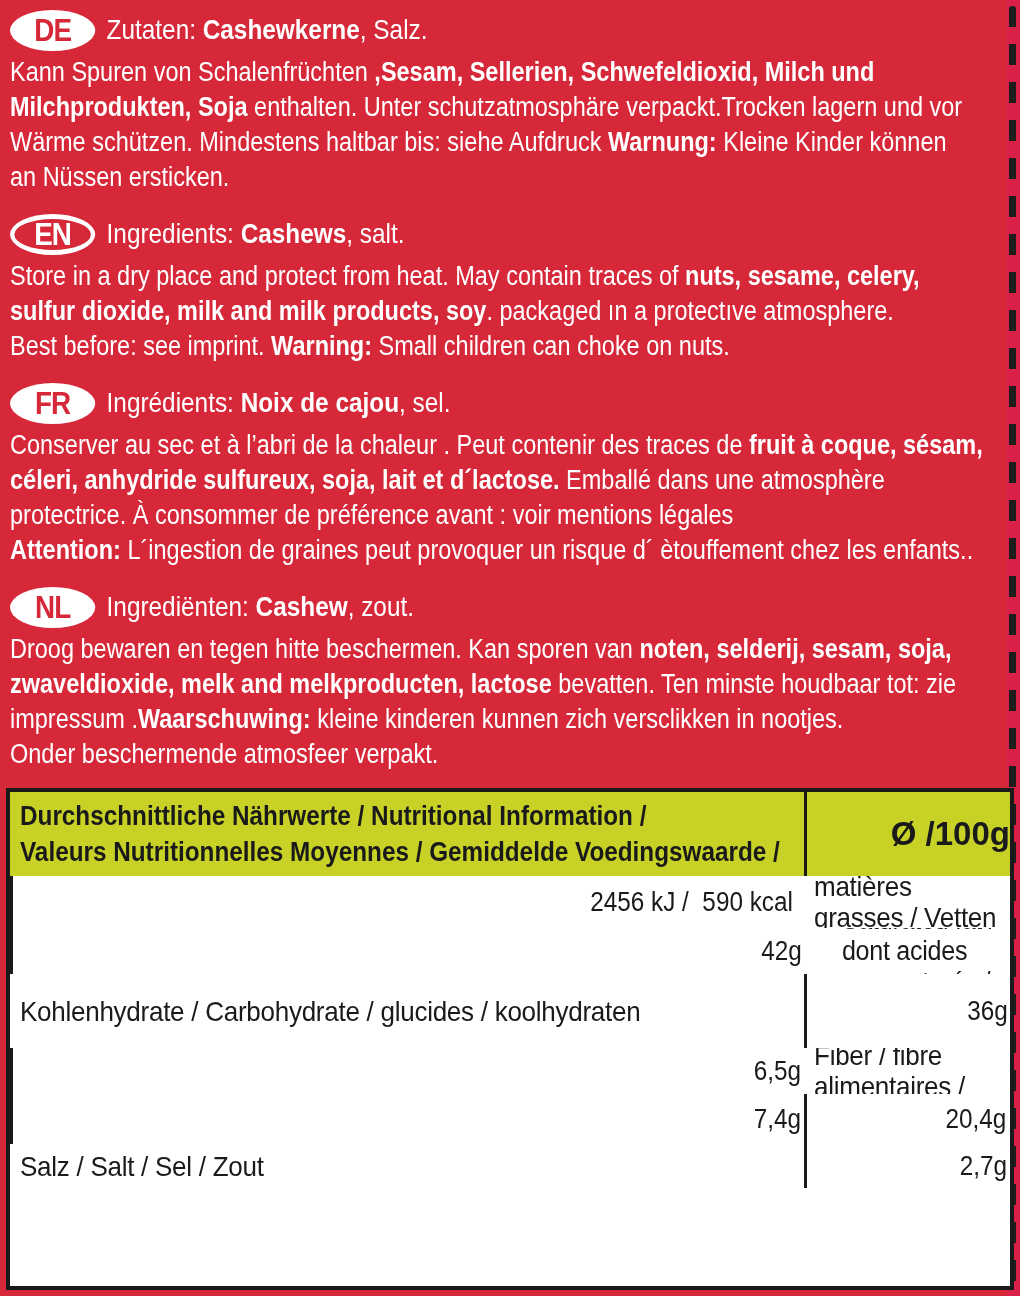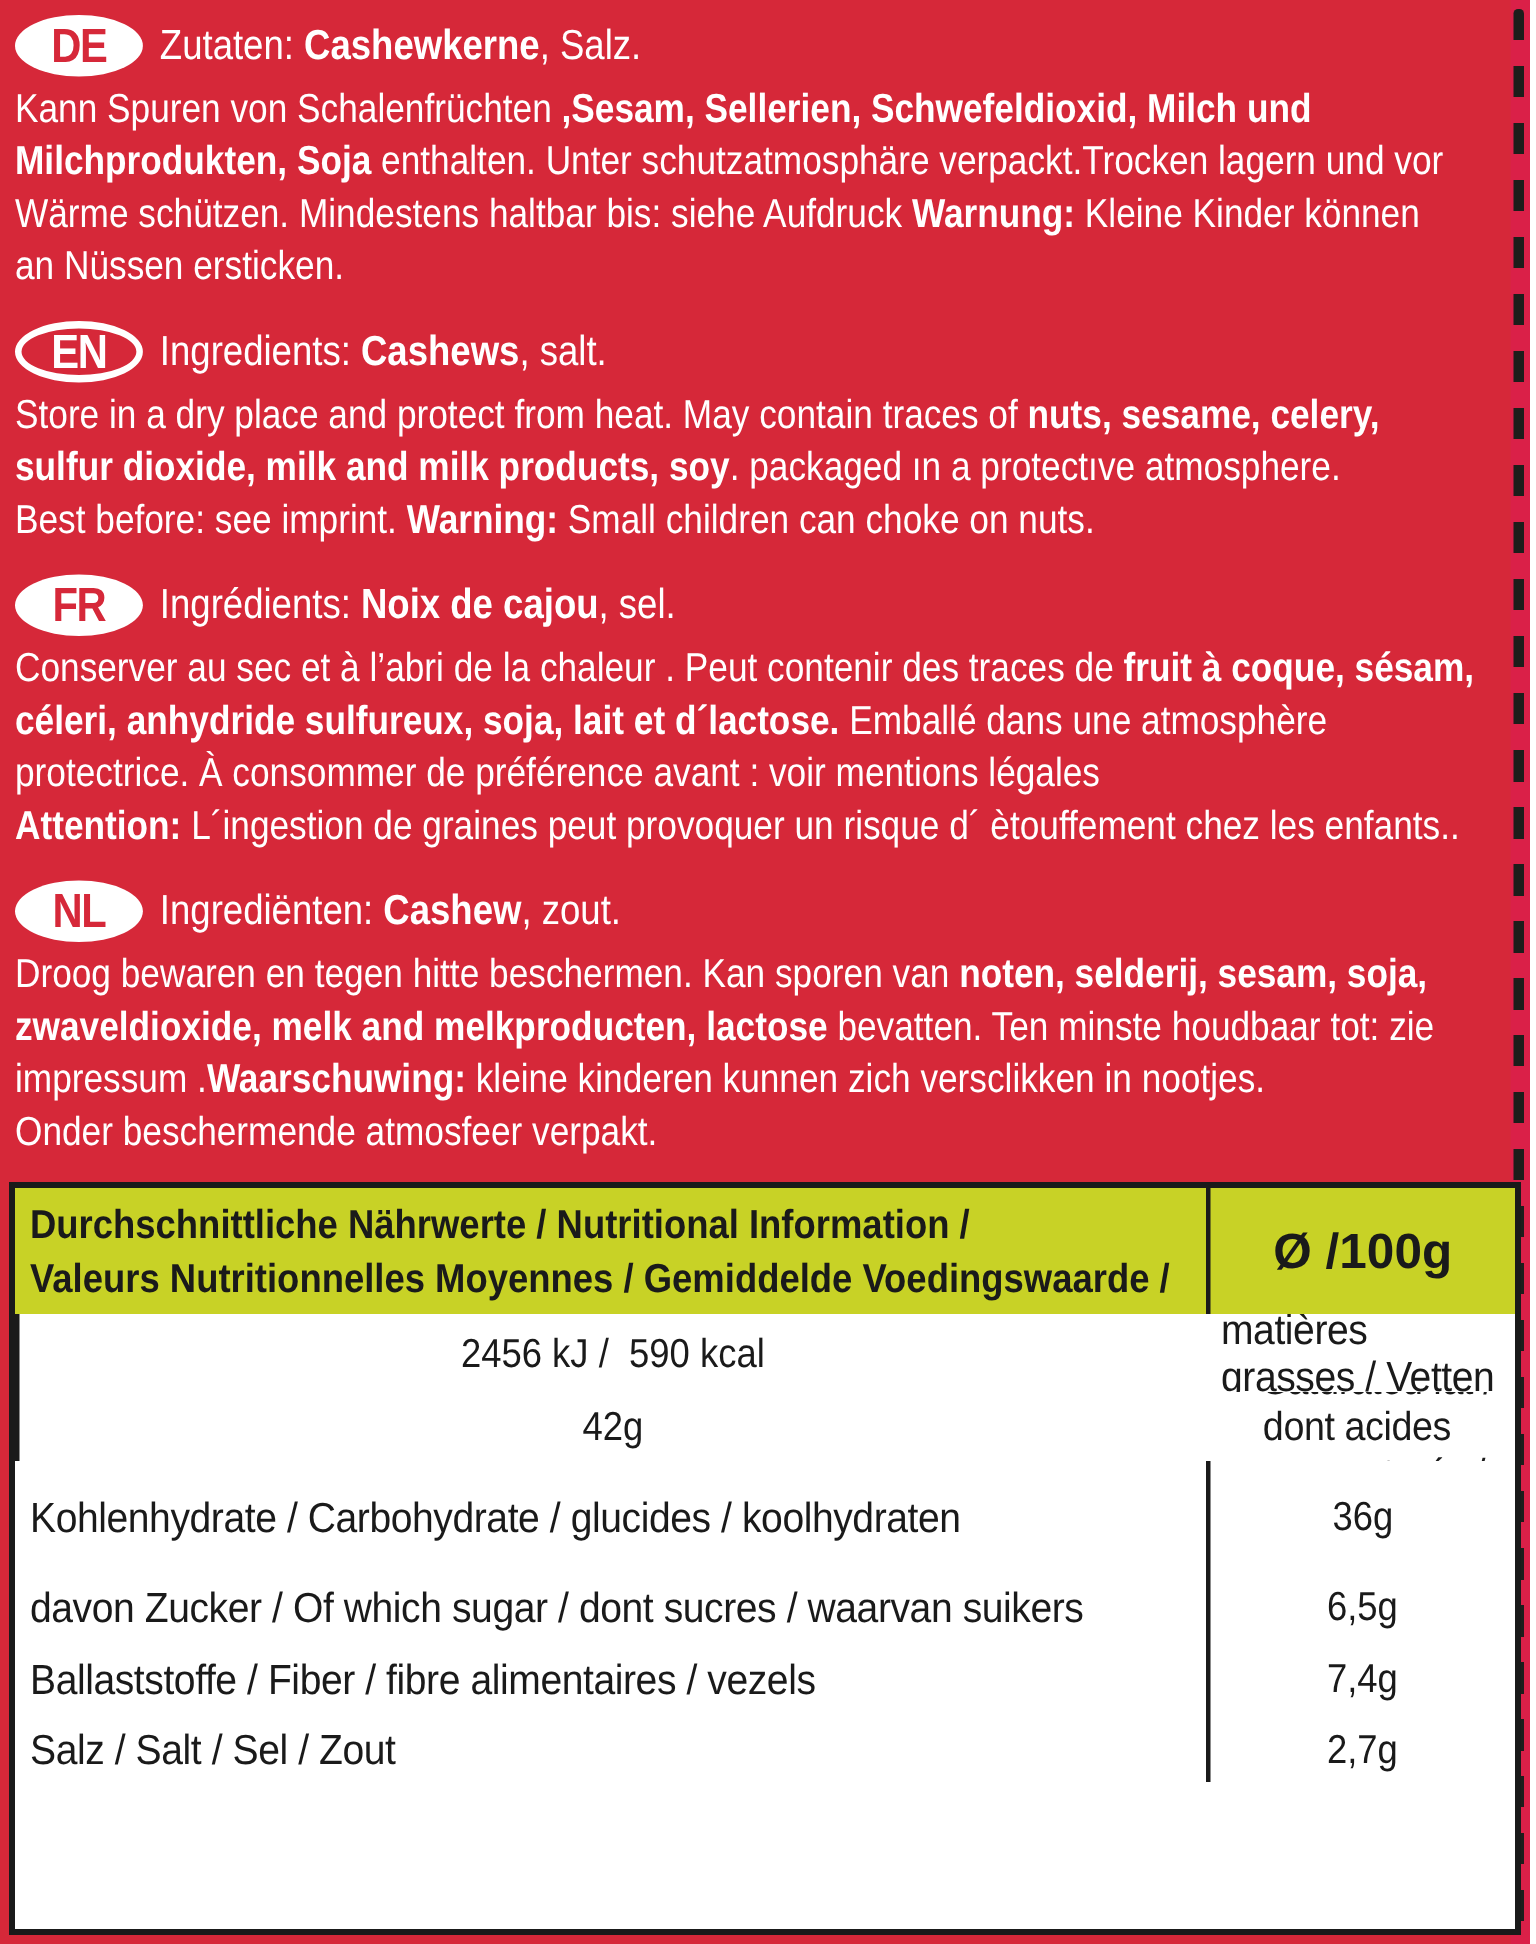--- a/index.html
+++ b/index.html
@@ -40,21 +40,21 @@
   
   #ntable{
     position:absolute; left:6px; top:788px; width:1008px; box-sizing:border-box;
     background:var(--white); border:4px solid var(--ink);
     display:grid; grid-template-columns:1fr 206px;
     grid-template-rows:84px 52px 46px 74px 46px 50px 44px 50px 48px;
     color:var(--ink);
   }
   .cell{display:flex; align-items:center; box-sizing:border-box; overflow:hidden;}
   .cell.lab{padding-left:10px;}
-  .cell.val{justify-content:center; border-left:3px solid var(--ink);}
+  .cell.val{justify-content:flex-end; border-left:3px solid var(--ink);}
   .hdr{background:var(--green); font-weight:bold;}
   .hdr-left{flex-direction:column; align-items:flex-start; justify-content:center;
     font-size:27px; line-height:36px;}
   .hdr-left .inner{transform:scaleX(.9); transform-origin:0 50%; width:870px; white-space:nowrap;}
   .hdr-right{font-size:33px;}
   .lbl{display:inline-block; transform:scaleX(.93); transform-origin:0 50%;
     font-size:28px; line-height:31px; white-space:pre-line; letter-spacing:-.3px;}
   .indent .lbl{padding-left:30px; font-size:27px;}
   .valtxt{display:inline-block; transform:scaleX(.9); font-size:27px; white-space:pre;}
 </style>
@@ -124,34 +124,34 @@
 dont acides gras saturés / waarvan verzadigde vetzuren</span>
   </div>
 
   <div class="cell lab row2">
     <span class="lbl">Kohlenhydrate / Carbohydrate / glucides / koolhydraten</span>
   </div>
   <div class="cell val row2">
     <span class="valtxt">36g</span>
   </div>
 
-  <div class="cell lab row2">
-    <span class="lbl">davon Zucker / Of which sugar / dont sucres / waarvan suikers</span>
-  </div>
   <div class="cell val row2">
     <span class="valtxt">6,5g</span>
   </div>
 
   <div class="cell lab row2">
     <span class="lbl">Ballaststoffe / Fiber / fibre alimentaires / vezels</span>
   </div>
   <div class="cell val row2">
     <span class="valtxt">7,4g</span>
   </div>
 
+  <div class="cell val row2">
+    <span class="valtxt">20,4g</span>
+  </div>
 
   <div class="cell lab row2">
     <span class="lbl">Salz / Salt / Sel / Zout</span>
   </div>
   <div class="cell val row2">
     <span class="valtxt">2,7g</span>
   </div>
 </div>
 </div>
 

